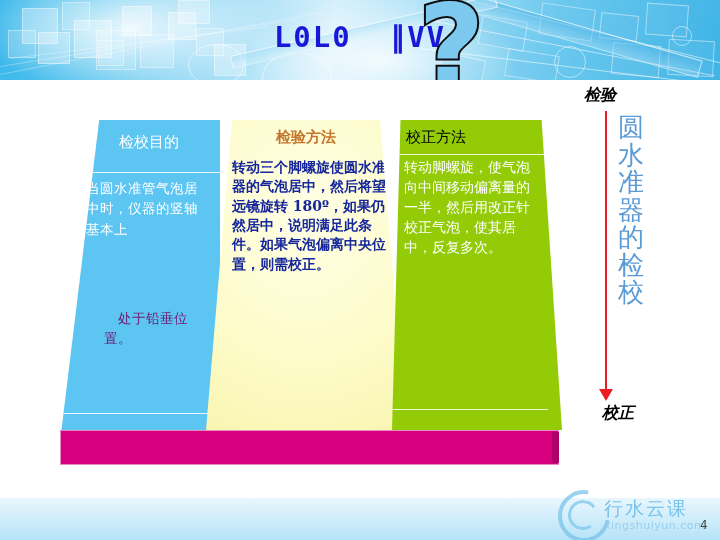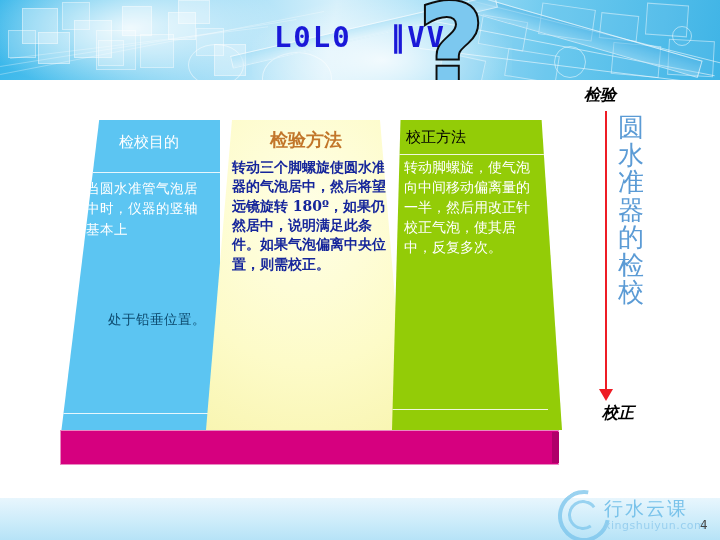--- a/index.html
+++ b/index.html
@@ -183,24 +183,24 @@
     position: absolute;
     left: 26px; right: 10px; top: 58px;
     color: #ffffff;
     font-size: 13.5px;
     font-family: "DejaVu Serif", serif;
     line-height: 1.5;
     letter-spacing: 0.5px;
   }
   #panel-blue .body2 {
     position: absolute;
-    left: 34px; right: 10px; top: 190px;
-    color: #0c4a6e;
+    left: 44px; right: 10px; top: 190px;
+    color: #701a75;
     font-size: 13.5px;
-    font-family: Liberation Serif, serif;
+    font-family: Liberation Mono, monospace;
     line-height: 1.5;
     text-indent: 14px;
     letter-spacing: 0.5px;
   }
 
   
   #panel-cream {
     left: 206px; top: 40px;
     width: 200px; height: 310px;
     background:
@@ -208,21 +208,21 @@
         #ffffe6 0%,
         #fdfbc8 55%,
         #f7f3aa 100%);
     clip-path: polygon(13% 0%, 87% 0%, 100% 100%, 0% 100%);
   }
   #panel-cream .ttl {
     position: absolute;
     left: 0; right: 0; top: 8px;
     text-align: center;
     color: #c2762a;
-    font-size: 18px;
+    font-size: 15px;
     font-family: "DejaVu Serif", serif;
     font-weight: bold;
   }
   #panel-cream .body {
     position: absolute;
     left: 26px; right: 16px; top: 38px;
     color: #16269b;
     font-size: 14px;
     font-family: "DejaVu Serif", serif;
     font-weight: bold;

